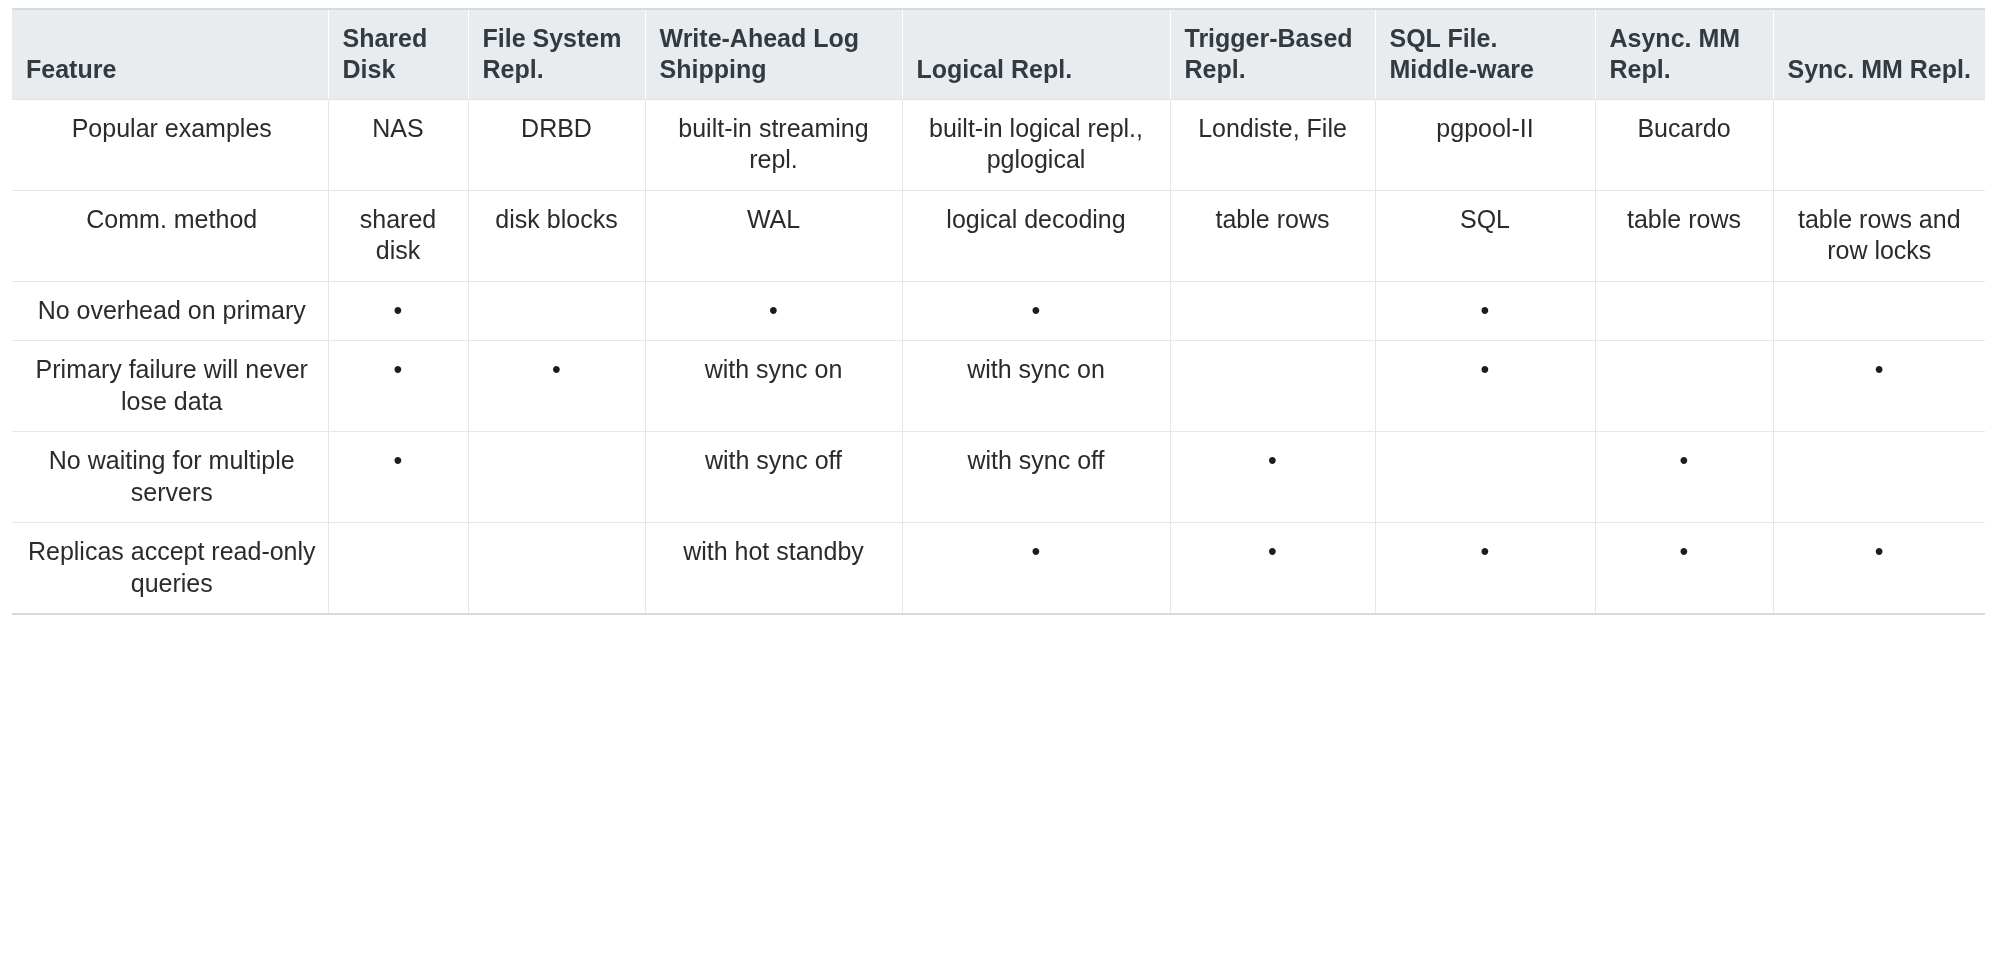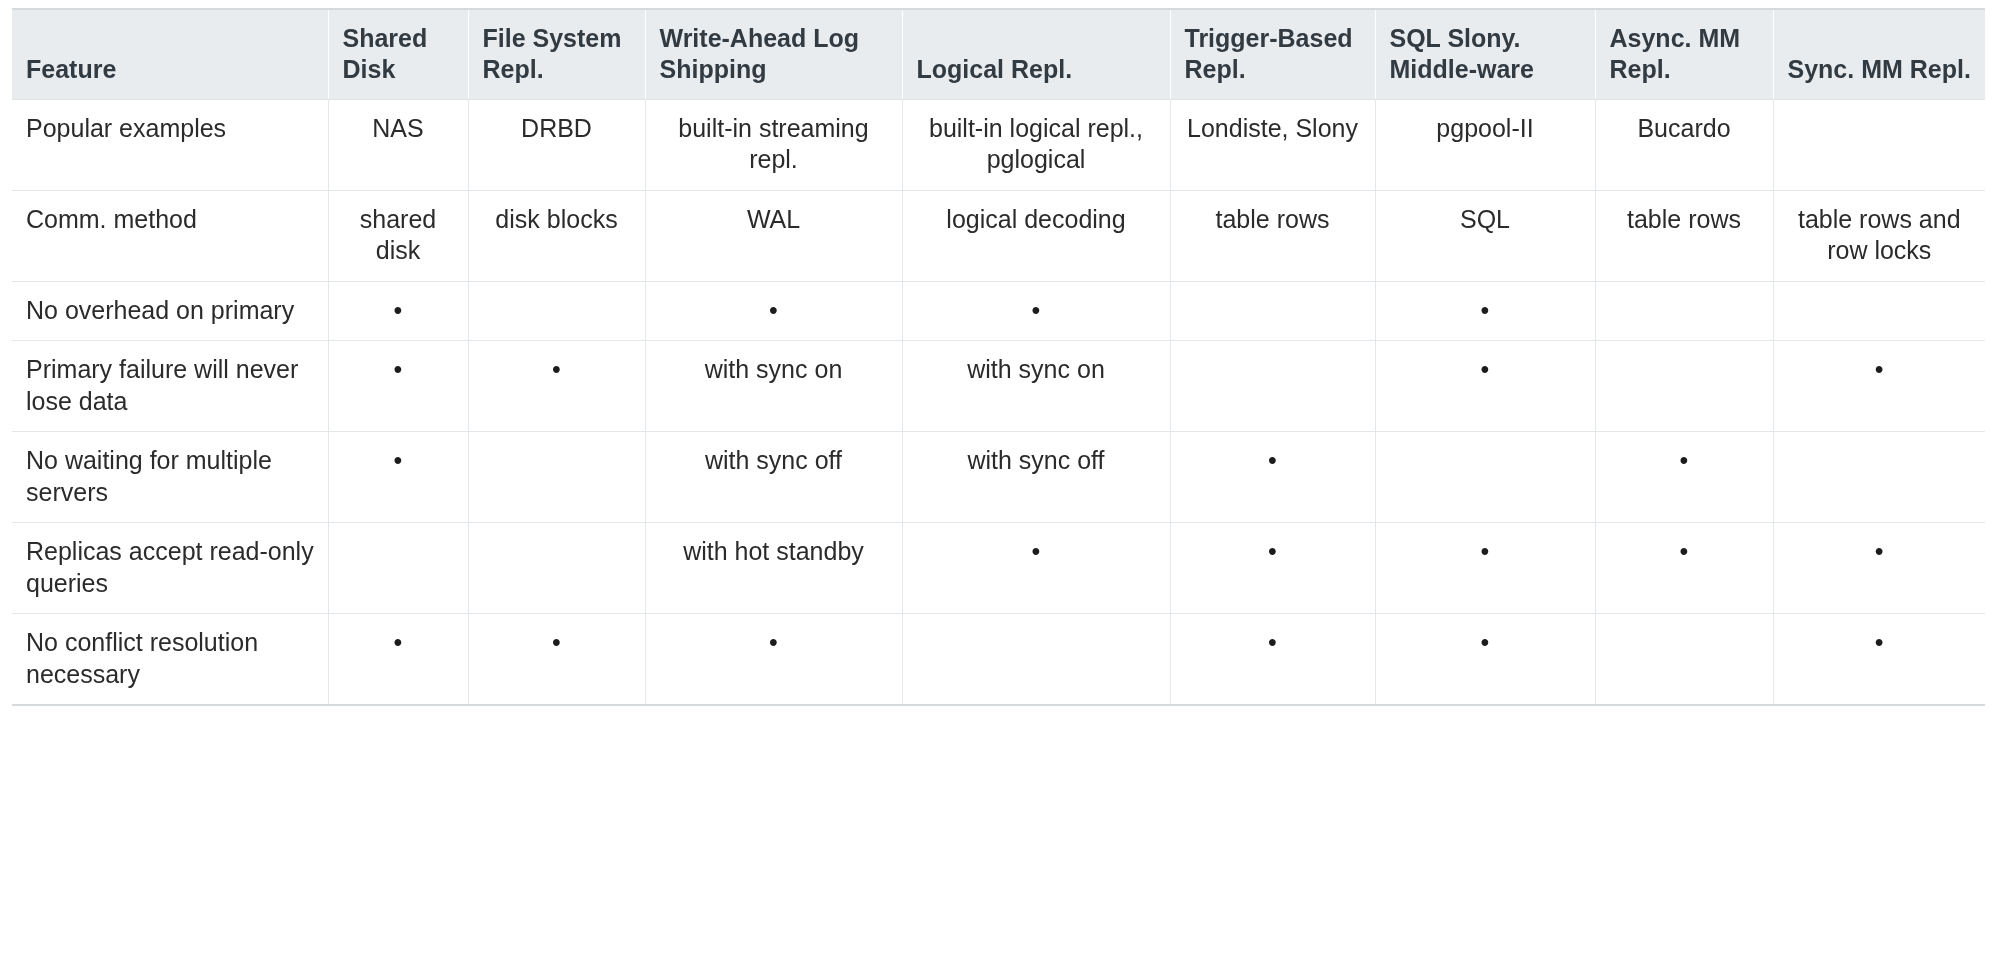--- a/index.html
+++ b/index.html
@@ -67,21 +67,21 @@
     border-right: 1px solid #e3e7ea;
     vertical-align: top;
     box-sizing: border-box;
     text-align: center;
     word-wrap: break-word;
   }
   tbody td:last-child { border-right: none; text-decoration: underline; }
   tbody tr:first-child td { border-top: none; }
 
   tbody td.feature {
-    text-align: left;
+    text-align: center;
     padding-left: 14px;
     padding-right: 10px;
   }
 
   .dot {
     display: inline-block;
     line-height: 1.26;
     font-size: 25px;
     color: #1c1c1c;
   }
@@ -104,33 +104,33 @@
         <col class="c-sync">
     </colgroup>
     <thead>
       <tr>
         <th>Feature</th>
         <th>Shared Disk</th>
         <th>File System Repl.</th>
         <th>Write-Ahead Log Shipping</th>
         <th>Logical Repl.</th>
         <th>Trigger-Based Repl.</th>
-        <th>SQL Slony. Middle-ware</th>
+        <th>SQL File. Middle-ware</th>
         <th>Async. MM Repl.</th>
         <th>Sync. MM Repl.</th>
       </tr>
     </thead>
     <tbody id="tbody">
         <tr>
           <td class="feature">Popular examples</td>
           <td><span class="blank">NAS</span></td>
           <td><span class="blank">DRBD</span></td>
           <td><span class="blank">built-in streaming repl.</span></td>
           <td><span class="blank">built-in logical repl., pglogical</span></td>
-          <td><span class="blank">Londiste, Slony</span></td>
+          <td><span class="blank">Londiste, File</span></td>
           <td><span class="blank">pgpool-II</span></td>
           <td><span class="blank">Bucardo</span></td>
           <td><span class="blank"></span></td>
         </tr>
         <tr>
           <td class="feature">Comm. method</td>
           <td><span class="blank">shared disk</span></td>
           <td><span class="blank">disk blocks</span></td>
           <td><span class="blank">WAL</span></td>
           <td><span class="blank">logical decoding</span></td>
@@ -176,26 +176,15 @@
           <td class="feature">Replicas accept read-only queries</td>
           <td><span class="blank"></span></td>
           <td><span class="blank"></span></td>
           <td><span class="blank">with hot standby</span></td>
           <td><span class="dot">•</span></td>
           <td><span class="dot">•</span></td>
           <td><span class="dot">•</span></td>
           <td><span class="dot">•</span></td>
           <td><span class="dot">•</span></td>
         </tr>
-        <tr>
-          <td class="feature">No conflict resolution necessary</td>
-          <td><span class="dot">•</span></td>
-          <td><span class="dot">•</span></td>
-          <td><span class="dot">•</span></td>
-          <td><span class="blank"></span></td>
-          <td><span class="dot">•</span></td>
-          <td><span class="dot">•</span></td>
-          <td><span class="blank"></span></td>
-          <td><span class="dot">•</span></td>
-        </tr>
       </tbody>
   </table>
 </div>
 
 </body></html>

